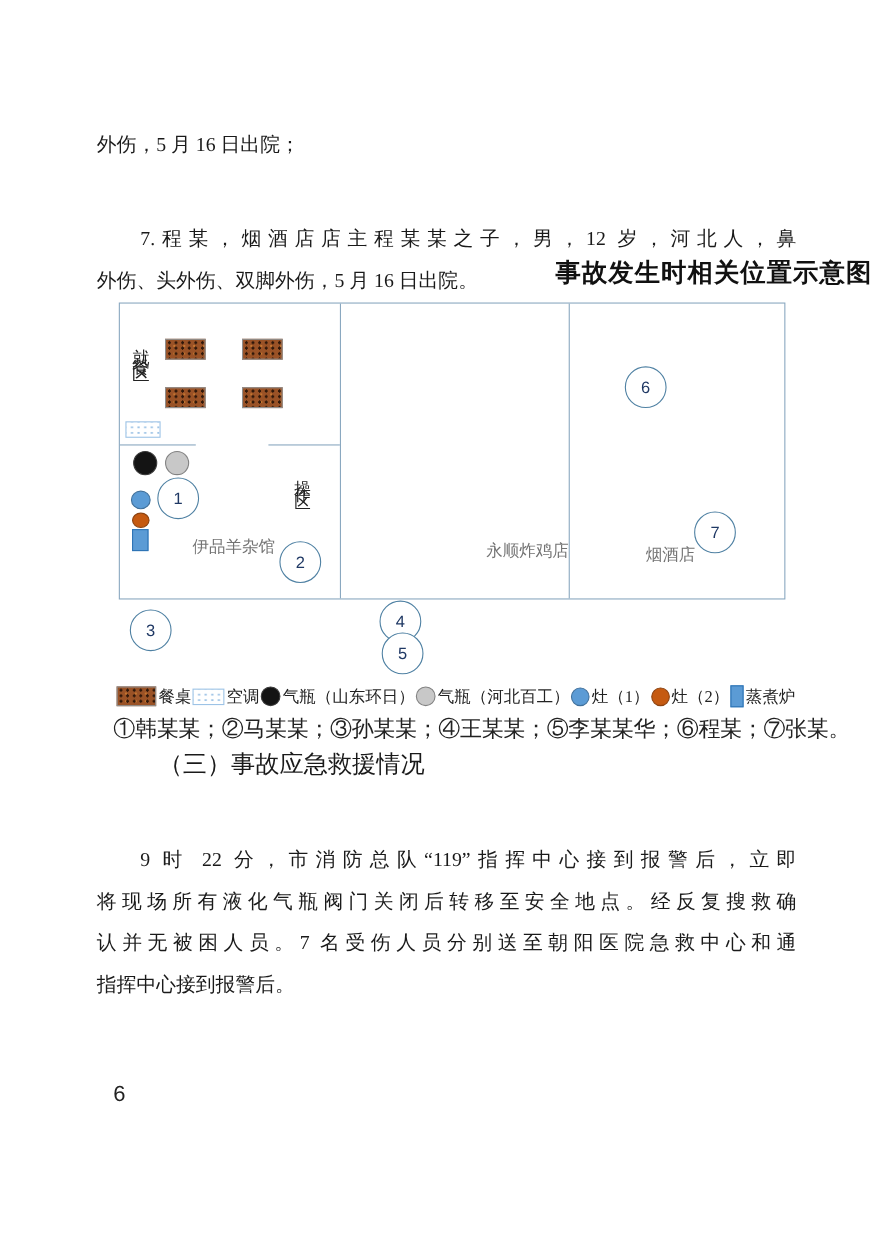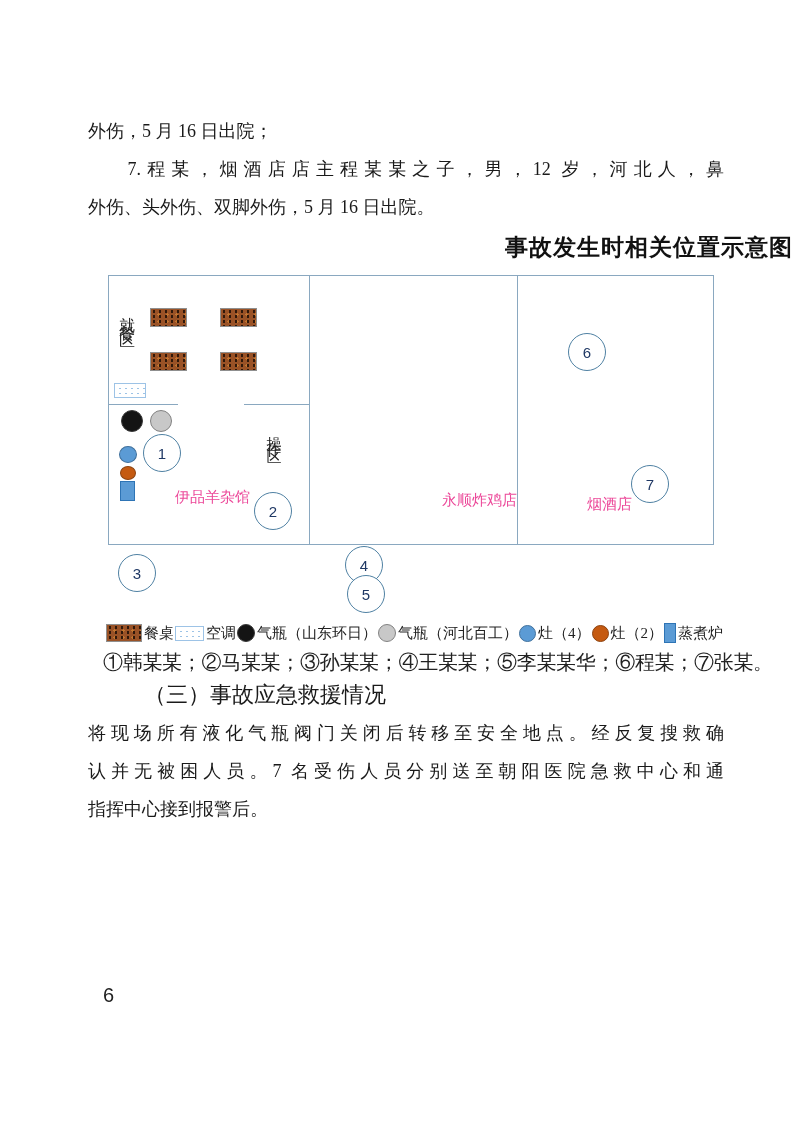--- a/index.html
+++ b/index.html
@@ -4,35 +4,35 @@
 <style>
   html,body{margin:0;padding:0;background:#ffffff;}
   .page{
     position:relative;width:793px;height:1122px;background:#fff;overflow:hidden;
     font-family:"Liberation Serif","DejaVu Serif",serif;color:#1a1a1a;
   }
   
   .textblock{position:absolute;left:88px;width:636px;}
   .bline{font-size:18px;line-height:38px;white-space:nowrap;}
   .jline{white-space:normal;text-align:justify;text-align-last:justify;}
-  .ind{text-indent:2.2em;}
+  .ind{text-indent:2.2em;margin-top:48px;}
   .ind-h{text-indent:2.55em;}
   .fig-title{
     position:absolute;left:0;top:232px;width:793px;margin:0;text-align:right;
     font-family:"Liberation Sans","DejaVu Sans",sans-serif;font-weight:bold;
     font-size:23px;color:#111;letter-spacing:1px;
   }
   
   .diagram{position:absolute;left:108px;top:275px;width:604px;height:268px;border:1px solid #8aa8c0;box-sizing:content-box;}
   .dline{position:absolute;background:#8aa8c0;}
   .vtext{
     position:absolute;writing-mode:vertical-rl;text-orientation:upright;
     font-size:16px;letter-spacing:8px;color:#222;
   }
-  .dlabel{position:absolute;font-size:15px;color:#ec4899;white-space:nowrap;}
+  .dlabel{position:absolute;font-size:15px;color:#737373;white-space:nowrap;}
   .table-rect{
     position:absolute;width:37px;height:19px;border:1px solid #8f8f8f;box-sizing:border-box;
     background-color:#9a5226;
     background-image:radial-gradient(circle,#30180a 1.3px,transparent 1.45px),
                      radial-gradient(circle,#c4762f 1px,transparent 1.15px);
     background-size:6px 5px,9px 7px;background-position:0 0,3px 2px;
   }
   .ac-rect{
     position:absolute;width:32px;height:15px;border:1px solid #9dc3e6;box-sizing:border-box;
     background-color:#fff;
@@ -137,31 +137,32 @@
   <div class="legend1">
     <span class="sw table-rect sw-table"></span>
     <span class="lab">餐桌</span>
     <span class="sw ac-rect sw-ac"></span>
     <span class="lab">空调</span>
     <span class="sw cyl cyl-black sw-cyl"></span>
     <span class="lab">气瓶（山东环日）</span>
     <span class="sw cyl cyl-gray sw-cyl"></span>
     <span class="lab">气瓶（河北百工）</span>
     <span class="sw stove stove-blue sw-stove-b"></span>
-    <span class="lab">灶（4）</span>
+    <span class="lab">灶（1）</span>
     <span class="sw stove stove-orange sw-stove-o"></span>
     <span class="lab">灶（2）</span>
     <span class="sw steamer sw-steamer"></span>
     <span class="lab">蒸煮炉</span>
   </div>
 
   <div class="legend2">①韩某某；②马某某；③孙某某；④王某某；⑤李某某华；⑥程某；⑦张某。</div>
 
   <div class="textblock" style="top:676px;font-family:Liberation Serif, serif;">
     <div class="bline ind-h" style="font-size:22px;">（三）事故应急救援情况</div>
+    <div class="bline jline ind">9 时 22 分，市消防总队“119”指挥中心接到报警后，立即</div>
     <div class="bline jline">将现场所有液化气瓶阀门关闭后转移至安全地点。经反复搜救确</div>
     <div class="bline jline">认并无被困人员。7 名受伤人员分别送至朝阳医院急救中心和通</div>
     <div class="bline">指挥中心接到报警后。</div>
   </div>
 
   <div class="pagenum">6</div>
 
 </div>
 
 </body></html>

